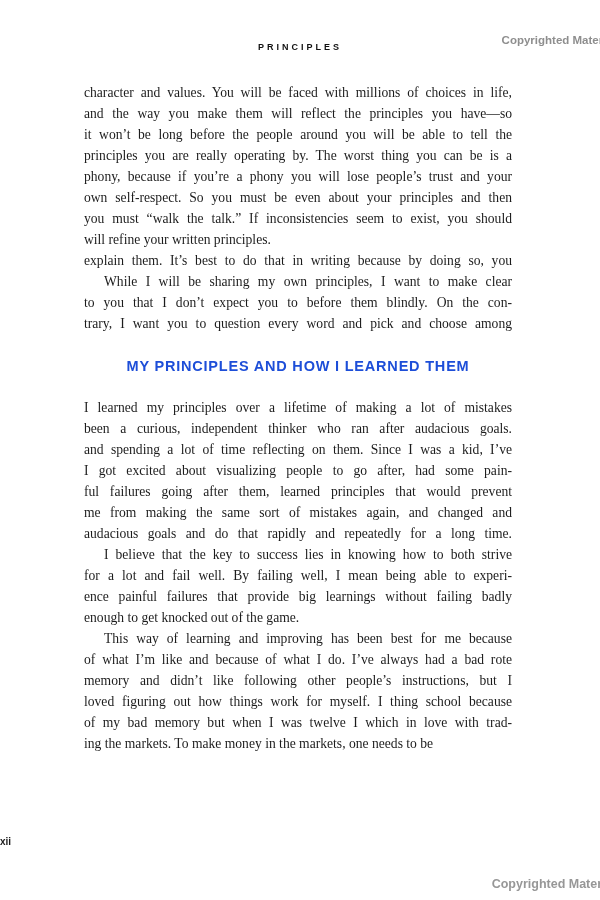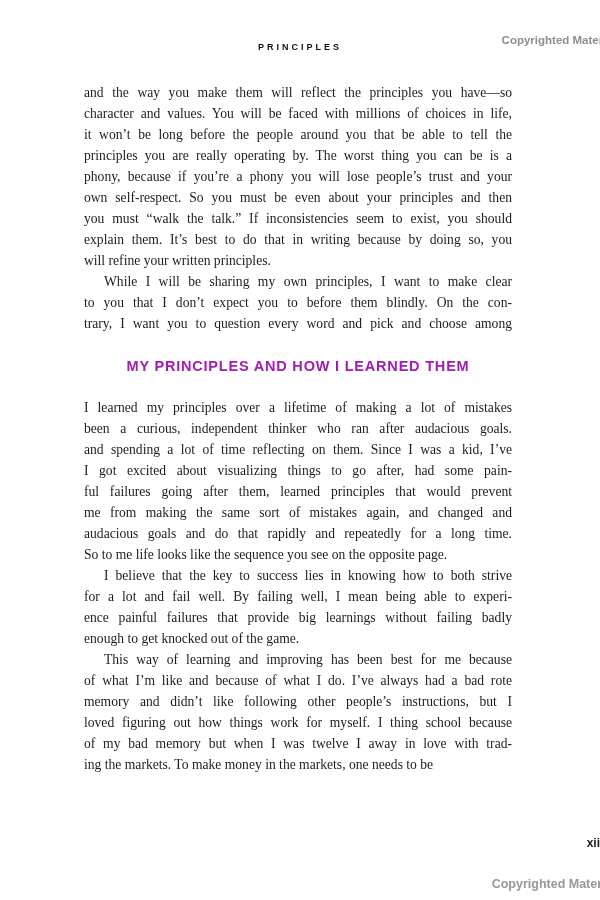--- a/index.html
+++ b/index.html
@@ -68,68 +68,67 @@
   .line.indent {
     padding-left: 20px;
   }
   .section-heading {
     margin: 22px 0 20px 0;
     text-align: center;
     font-family: "Liberation Sans", sans-serif;
     font-weight: bold;
     font-size: 14.5px;
     letter-spacing: 0.8px;
-    color: #a21caf;
+    color: #1d4ed8;
   }
   .page-number {
     position: absolute;
     top: 836px;
     left: 0;
     width: 100%;
-    text-align: right;
+    text-align: left;
     font-family: "Liberation Sans", sans-serif;
     font-weight: bold;
-    font-size: 12px;
+    font-size: 10px;
     color: #1c1c1c;
   }
 </style>
 </head>
 <body>
 
 <div class="page">
   <div class="watermark top">Copyrighted Material</div>
   <div class="running-header">PRINCIPLES</div>
   <div class="text-block">
+      <div class="line">character and values. You will be faced with millions of choices in life,</div>
       <div class="line">and the way you make them will reflect the principles you have—so</div>
-      <div class="line">character and values. You will be faced with millions of choices in life,</div>
-      <div class="line">it won’t be long before the people around you that be able to tell the</div>
+      <div class="line">it won’t be long before the people around you will be able to tell the</div>
       <div class="line">principles you are really operating by. The worst thing you can be is a</div>
       <div class="line">phony, because if you’re a phony you will lose people’s trust and your</div>
       <div class="line">own self-respect. So you must be even about your principles and then</div>
       <div class="line">you must “walk the talk.” If inconsistencies seem to exist, you should</div>
+      <div class="line para-end">will refine your written principles.</div>
       <div class="line">explain them. It’s best to do that in writing because by doing so, you</div>
-      <div class="line para-end">will refine your written principles.</div>
       <div class="line indent">While I will be sharing my own principles, I want to make clear</div>
       <div class="line">to you that I don’t expect you to before them blindly. On the con-</div>
       <div class="line">trary, I want you to question every word and pick and choose among</div>
       <div class="section-heading">MY PRINCIPLES AND HOW I LEARNED THEM</div>
       <div class="line">I learned my principles over a lifetime of making a lot of mistakes</div>
       <div class="line">been a curious, independent thinker who ran after audacious goals.</div>
       <div class="line">and spending a lot of time reflecting on them. Since I was a kid, I’ve</div>
-      <div class="line">I got excited about visualizing things to go after, had some pain-</div>
+      <div class="line">I got excited about visualizing people to go after, had some pain-</div>
       <div class="line">ful failures going after them, learned principles that would prevent</div>
       <div class="line">me from making the same sort of mistakes again, and changed and</div>
       <div class="line">audacious goals and do that rapidly and repeatedly for a long time.</div>
-      <div class="line para-end">So to me life looks like the sequence you see on the opposite page.</div>
       <div class="line indent">I believe that the key to success lies in knowing how to both strive</div>
       <div class="line">for a lot and fail well. By failing well, I mean being able to experi-</div>
       <div class="line">ence painful failures that provide big learnings without failing badly</div>
       <div class="line para-end">enough to get knocked out of the game.</div>
       <div class="line indent">This way of learning and improving has been best for me because</div>
       <div class="line">of what I’m like and because of what I do. I’ve always had a bad rote</div>
       <div class="line">memory and didn’t like following other people’s instructions, but I</div>
       <div class="line">loved figuring out how things work for myself. I thing school because</div>
-      <div class="line">of my bad memory but when I was twelve I away in love with trad-</div>
+      <div class="line">of my bad memory but when I was twelve I which in love with trad-</div>
       <div class="line para-end">ing the markets. To make money in the markets, one needs to be</div>
     </div>
   <div class="page-number">xii</div>
   <div class="watermark bottom">Copyrighted Material</div>
 </div>
 
 </body></html>

